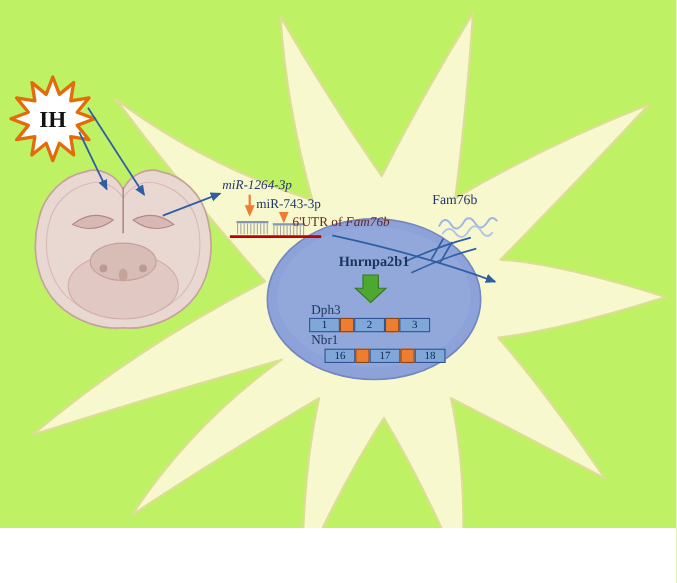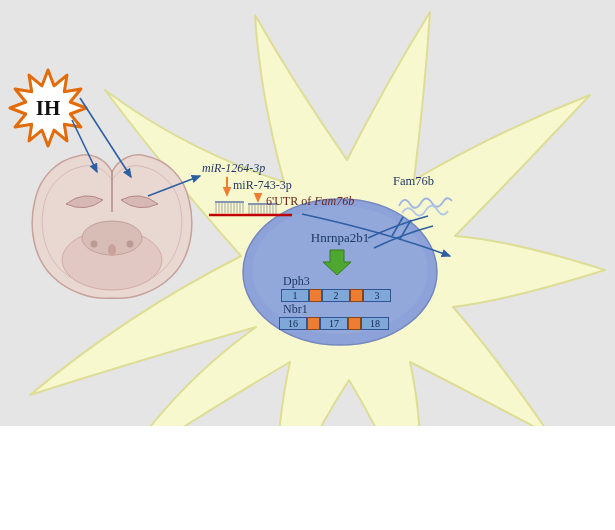--- a/index.html
+++ b/index.html
@@ -1,34 +1,34 @@
 <!DOCTYPE html>
 <html><head>
 <meta charset="utf-8">
 <style>
   html,body{margin:0;padding:0;background:#fff;}
   .canvas{
-    position:relative;width:615px;height:426px;background:#e5e5e5;
+    position:relative;width:615px;height:480px;background:#bef264;
     overflow:hidden;font-family:"Liberation Serif",serif;
   }
   .canvas svg{position:absolute;left:0;top:0;}
   .lbl{position:absolute;font-size:12px;color:#1F3864;white-space:nowrap;line-height:14px;}
   .ih{left:28px;top:95px;width:40px;text-align:center;font-size:21px;font-weight:bold;color:#111;line-height:26px;}
   .mir1{left:202px;top:161px;font-style:italic;}
   .mir2{left:233px;top:178px;}
   .utr{left:266px;top:194px;color:#6B241C;}
   .utr em{font-style:italic;}
   .fam{left:393px;top:174px;font-size:12.5px;}
-  .hnr{left:295px;top:231px;width:90px;text-align:center;font-size:13px;color:#17365D;}
+  .hnr{left:295px;top:231px;width:90px;text-align:center;font-size:13px;color:#17365D;font-weight:bold;}
   .gene{color:#17365D;}
   .g1{left:283px;top:274px;}
   .g2{left:283px;top:302px;}
   .genebar{position:absolute;display:flex;align-items:center;height:13px;}
   .bar1{left:281px;top:289px;}
-  .bar2{left:279px;top:317px;}
+  .bar2{left:295px;top:317px;}
   .exon{
     width:28px;height:13px;background:#7FA8D9;border:1px solid #2F5496;
     color:#0F2350;font-family:"Liberation Serif",serif;font-size:10px;
     display:flex;align-items:center;justify-content:center;box-sizing:border-box;
   }
   .intron{
     width:13px;height:13px;background:#ED7D31;border:1px solid #8A4513;
     box-sizing:border-box;
   }
 </style>

